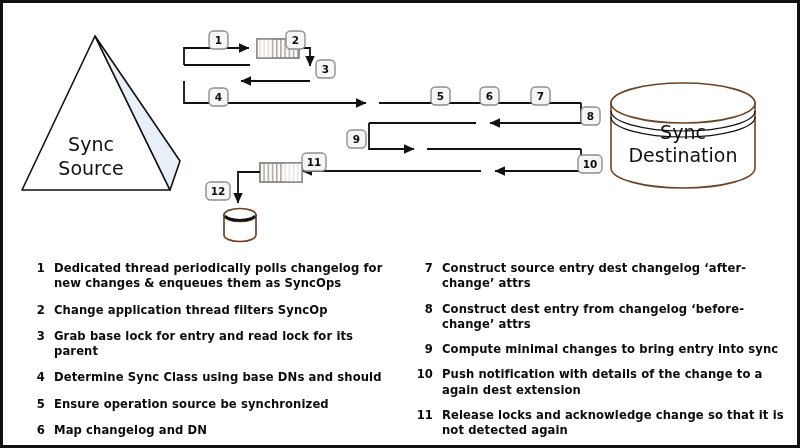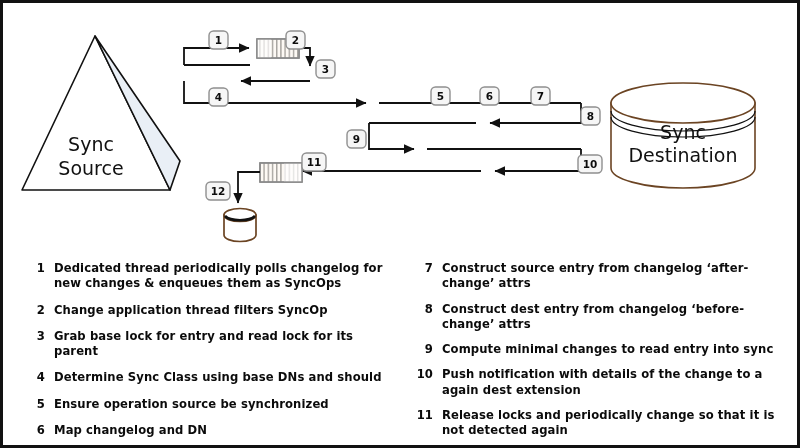--- a/index.html
+++ b/index.html
@@ -253,35 +253,35 @@
       </div>
       <div class="legend-item">
         <span class="legend-num">6</span>
         <span class="legend-text">Map changelog and DN</span>
       </div>
     </div>
 
     <div class="legend-col right">
       <div class="legend-item">
         <span class="legend-num">7</span>
-        <span class="legend-text">Construct source entry from changelog ‘after-change’ attrs</span>
+        <span class="legend-text">Construct source entry dest changelog ‘after-change’ attrs</span>
       </div>
       <div class="legend-item">
         <span class="legend-num">8</span>
         <span class="legend-text">Construct dest entry from changelog ‘before-change’ attrs</span>
       </div>
       <div class="legend-item">
         <span class="legend-num">9</span>
-        <span class="legend-text">Compute minimal changes to read entry into sync</span>
+        <span class="legend-text">Compute minimal changes to bring entry into sync</span>
       </div>
       <div class="legend-item">
         <span class="legend-num">10</span>
         <span class="legend-text">Push notification with details of the change to a again dest extension</span>
       </div>
       <div class="legend-item">
         <span class="legend-num">11</span>
-        <span class="legend-text">Release locks and periodically change so that it is not detected again</span>
+        <span class="legend-text">Release locks and acknowledge change so that it is not detected again</span>
       </div>
 
     </div>
   </div>
 
 </div>
 
 </body></html>

